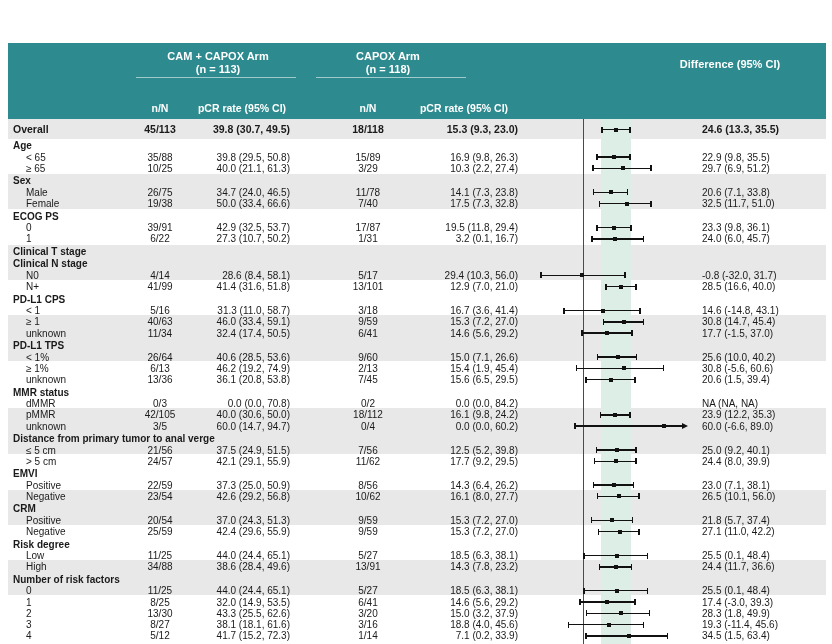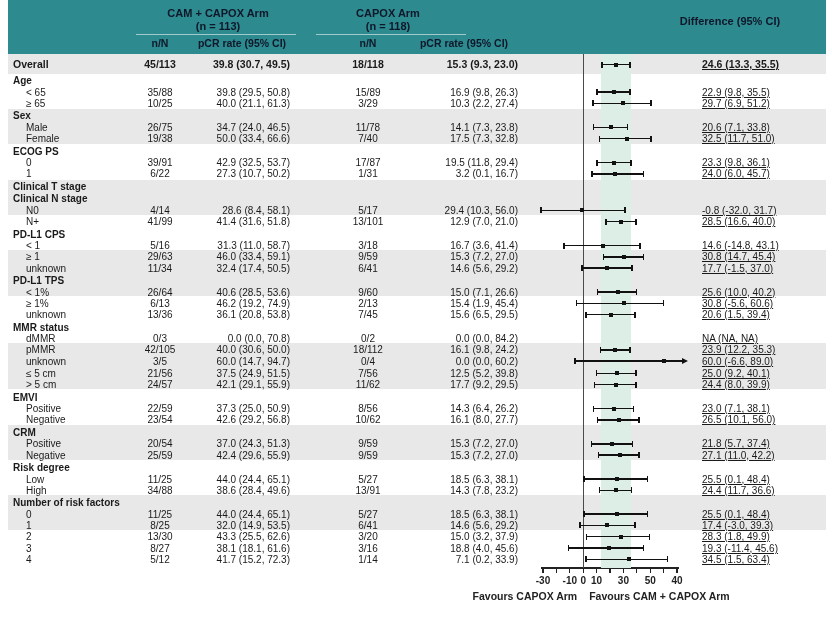--- a/index.html
+++ b/index.html
@@ -5,21 +5,21 @@
   :root{
     --teal:#2d8a8e; --stripe:#e8e8e8; --band:#dceee6; --ink:#1a1a1a; --mark:#111;
   }
   *{box-sizing:border-box; margin:0; padding:0;}
   html,body{background:#fff;}
   body{font-family:"Liberation Sans", sans-serif; color:var(--ink);}
   .canvas{position:relative; width:832px; height:644px; background:#fff; overflow:hidden;}
   .inner{position:absolute; left:8px; top:0; width:818px;}
 
   
-  .thead{position:relative; height:54px; background:var(--teal); color:#0f172a;}
+  .thead{position:relative; height:76px; background:var(--teal); color:#ffffff;margin-top:43px;}
   .group-hd{position:absolute; top:7px; text-align:center; font-size:11px; font-weight:700; line-height:13px;}
   .group-hd .gline{display:block;}
   .arm1-hd{left:120px; width:180px;}
   .arm2-hd{left:300px; width:160px;}
   .hd-underline{position:absolute; top:34px; height:1px; background:rgba(255,255,255,.55);}
   .ul1{left:128px; width:160px;}
   .ul2{left:308px; width:150px;}
   .diff-hd{position:absolute; top:15px; left:642px; width:160px; text-align:center; font-size:11px; font-weight:700;}
   .col-hd-row{position:absolute; left:0; bottom:5px; width:100%; display:grid;
     grid-template-columns:122px 60px 104px 112px 116px 166px 1fr; font-size:10.5px; font-weight:700;}
@@ -39,21 +39,21 @@
        align-items:center; height:11.3px; font-size:10px; line-height:11px;}
   .row.tall{height:19px; font-weight:700; font-size:10.5px;}
   .sec-hd-row{height:11.6px;}
   .sec-label{font-weight:700; white-space:nowrap; padding-left:5px; grid-column:1 / span 5;}
   .sub-label{padding-left:18px; white-space:nowrap;}
   .row.tall .sub-label{padding-left:5px;}
   .nn{text-align:center; white-space:nowrap;}
   .nn2{padding-left:36px;}
   .pcr{text-align:right; padding-right:4px; white-space:nowrap;}
   .plot-cell{position:relative; height:100%;}
-  .diff{padding-left:14px; white-space:nowrap;text-decoration:underline;}
+  .diff{padding-left:14px; white-space:nowrap;}
 
   
   .ci-line{position:absolute; height:1.5px; background:var(--mark);}
   .ci-cap{position:absolute; width:1.5px; height:6px; background:var(--mark);}
   .ci-dot{position:absolute; width:4px; height:4px; background:var(--mark);}
   .ci-arrow{position:absolute; width:0; height:0; border-top:3.5px solid transparent;
             border-bottom:3.5px solid transparent; border-left:6px solid var(--mark);}
 
   
   .axis-wrap{position:relative; height:46px;}
@@ -274,21 +274,21 @@
               <div class="plot-cell">
                 <div class="ci-line" style="left: 41.368px; width: 77.586px; top: 4.85px;"></div>
                 <div class="ci-cap" style="left: 41.368px; top: 2.6px;"></div>
                 <div class="ci-cap" style="left: 117.454px; top: 2.6px;"></div>
                 <div class="ci-dot" style="left: 78.764px; top: 3.6px;"></div>
               </div>
               <div class="diff">14.6 (-14.8, 43.1)</div>
             </div>
             <div class="row">
               <div class="sub-label">≥ 1</div>
-              <div class="nn">29/63</div>
+              <div class="nn">40/63</div>
               <div class="pcr">46.0 (33.4, 59.1)</div>
               <div class="nn nn2">9/59</div>
               <div class="pcr">15.3 (7.2, 27.0)</div>
               <div class="plot-cell">
                 <div class="ci-line" style="left: 80.898px; width: 41.138px; top: 4.85px;"></div>
                 <div class="ci-cap" style="left: 80.898px; top: 2.6px;"></div>
                 <div class="ci-cap" style="left: 120.536px; top: 2.6px;"></div>
                 <div class="ci-dot" style="left: 100.472px; top: 3.6px;"></div>
               </div>
               <div class="diff">30.8 (14.7, 45.4)</div>
@@ -391,20 +391,23 @@
               <div class="plot-cell">
                 <div class="ci-line" style="left: 52.356px; width: 108.364px; top: 4.85px;"></div>
                 <div class="ci-cap" style="left: 52.356px; top: 2.6px;"></div>
                 <div class="ci-arrow" style="left: 159.72px; top: 2.1px;"></div>
                 <div class="ci-dot" style="left: 139.6px; top: 3.6px;"></div>
               </div>
               <div class="diff">60.0 (-6.6, 89.0)</div>
             </div>
           </div>
           <div class="section-block">
+            <div class="row sec-hd-row">
+              <div class="sec-label">Distance from primary tumor to anal verge</div>
+            </div>
             <div class="row">
               <div class="sub-label">≤ 5 cm</div>
               <div class="nn">21/56</div>
               <div class="pcr">37.5 (24.9, 51.5)</div>
               <div class="nn nn2">7/56</div>
               <div class="pcr">12.5 (5.2, 39.8)</div>
               <div class="plot-cell">
                 <div class="ci-line" style="left: 73.528px; width: 41.406px; top: 4.85px;"></div>
                 <div class="ci-cap" style="left: 73.528px; top: 2.6px;"></div>
                 <div class="ci-cap" style="left: 113.434px; top: 2.6px;"></div>

